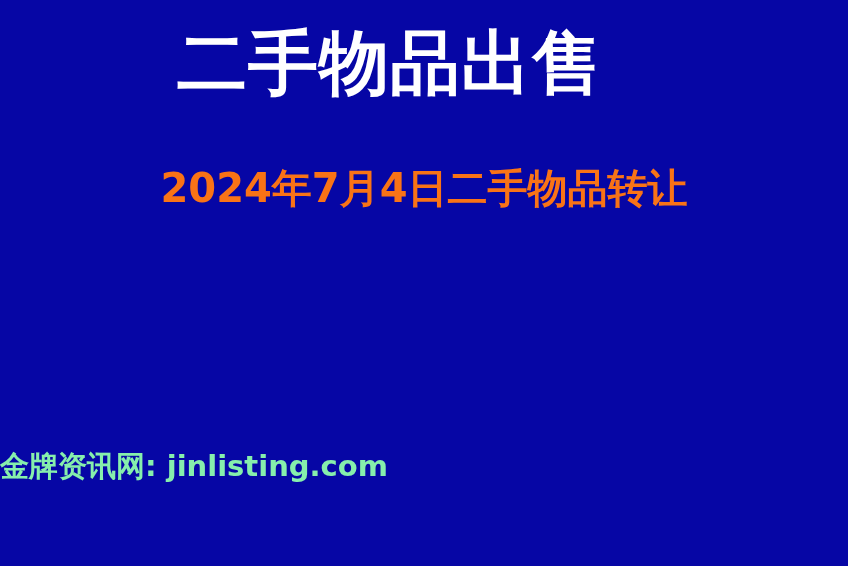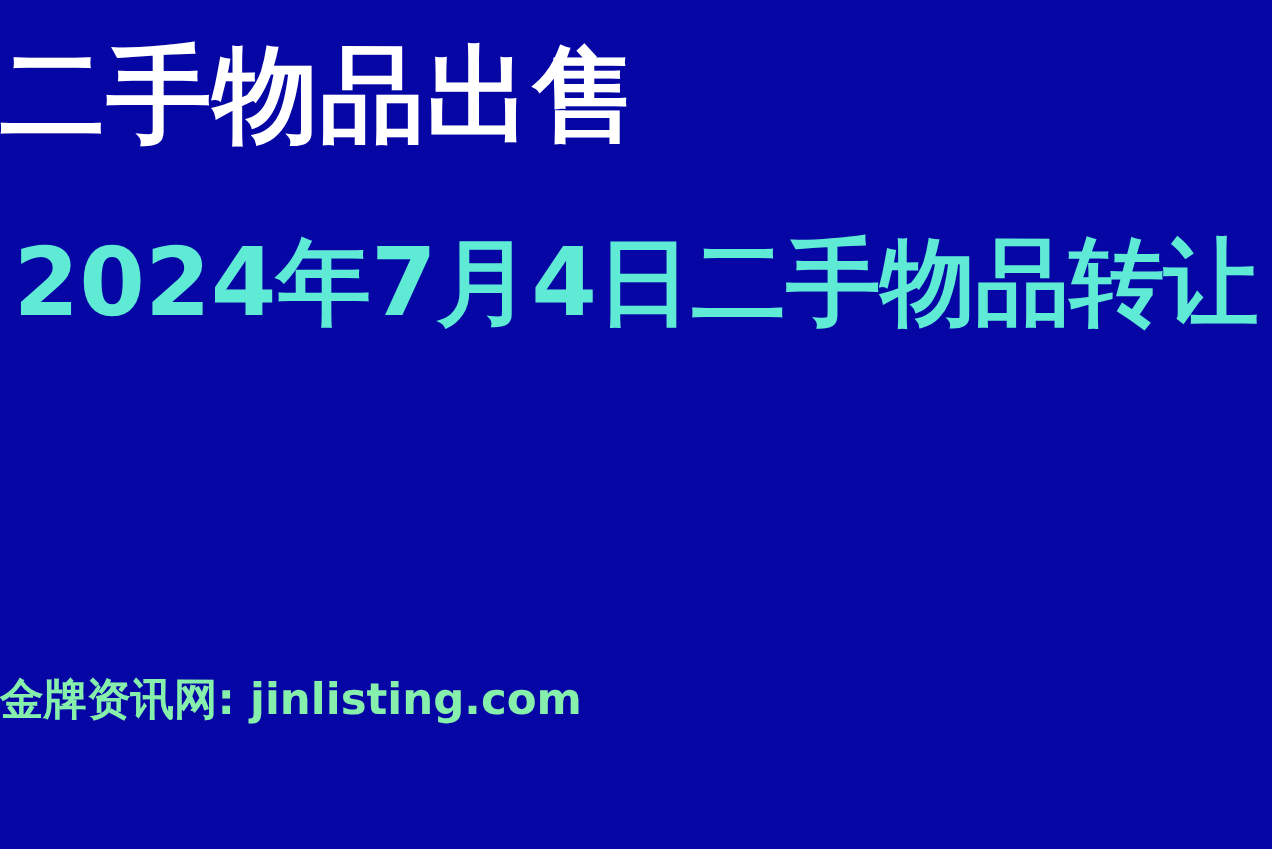--- a/index.html
+++ b/index.html
@@ -22,42 +22,42 @@
     background: #0606a5;
     overflow: hidden;
   }
 
   
   .headline {
     position: absolute;
     top: 28px;
     left: 0;
     width: 780px;
-    text-align: left;
+    text-align: center;
     color: #ffffff;
     font-size: 70px;
     font-weight: 700;
     line-height: 1.0;
     letter-spacing: 1px;
     white-space: nowrap;
   }
 
   
   .body-block {
     position: absolute;
     top: 152px;
     left: 0;
     width: 848px;
     text-align: center;
   }
 
   .body-line {
     display: block;
-    color: #5eead4;
-    font-size: 63px;
+    color: #f97316;
+    font-size: 40px;
     font-weight: 700;
     line-height: 73px;
     letter-spacing: 0px;
     white-space: nowrap;
   }
 
   
   .footer {
     position: absolute;
     top: 449px;

